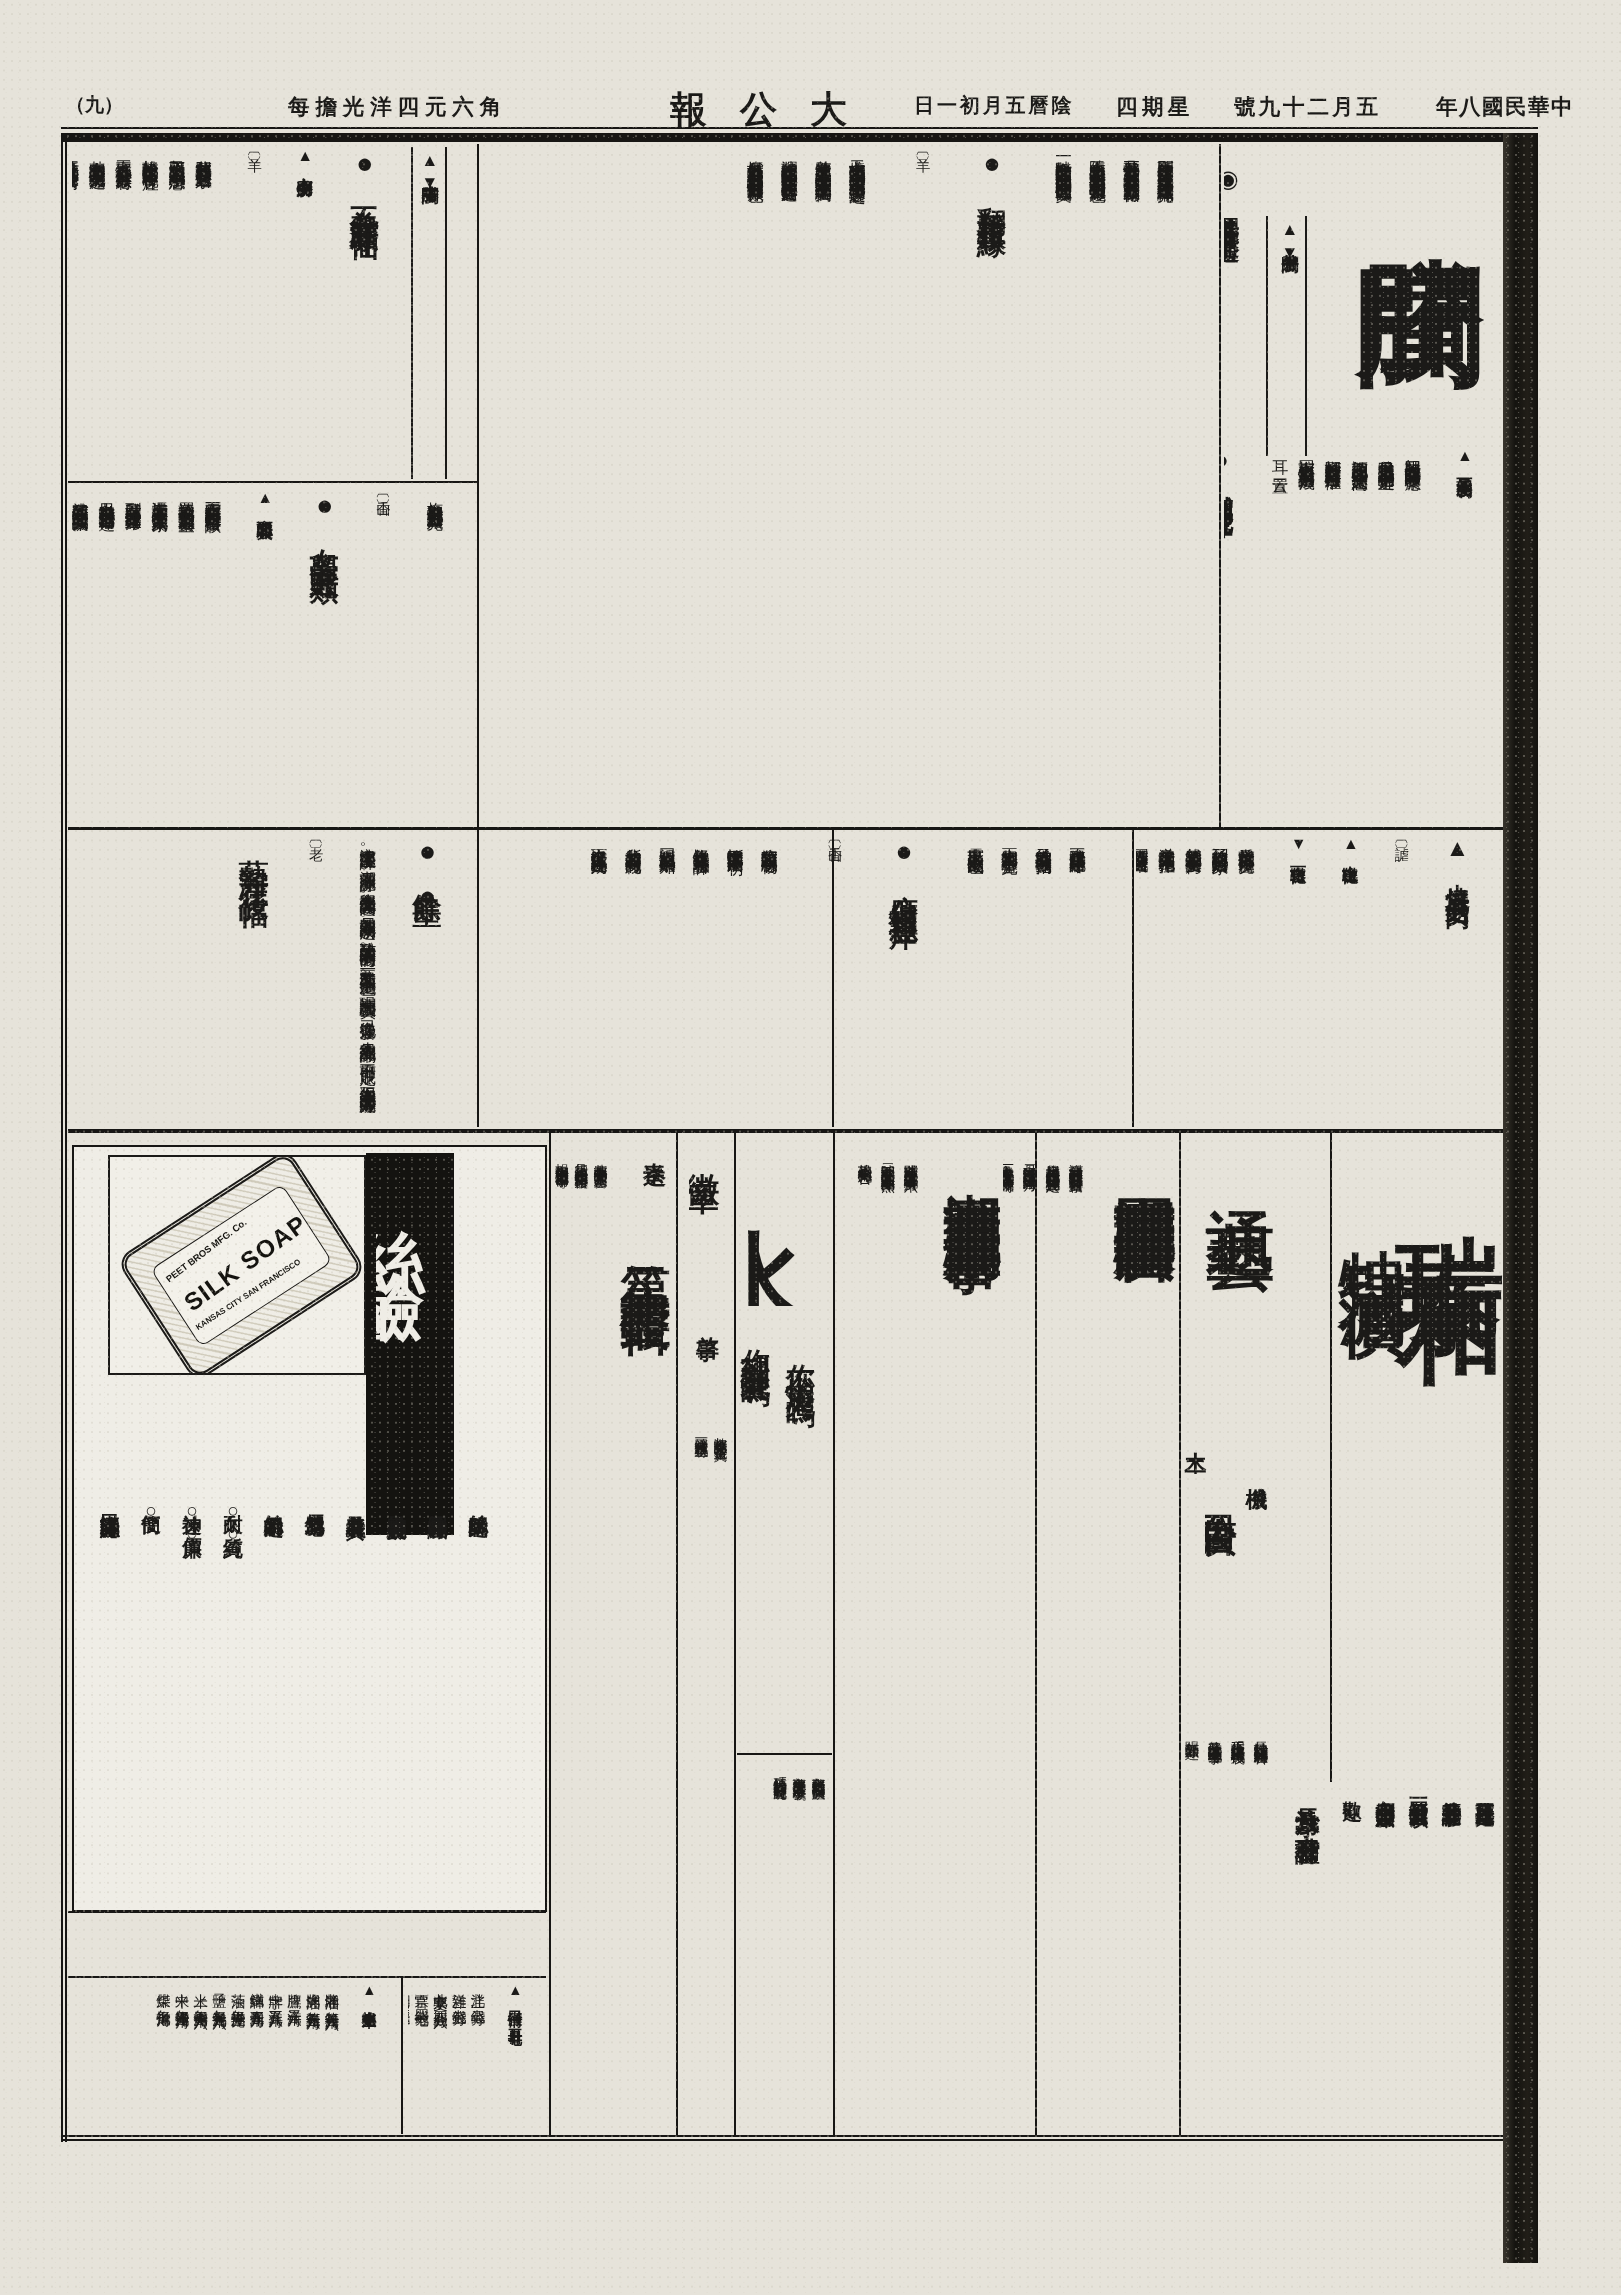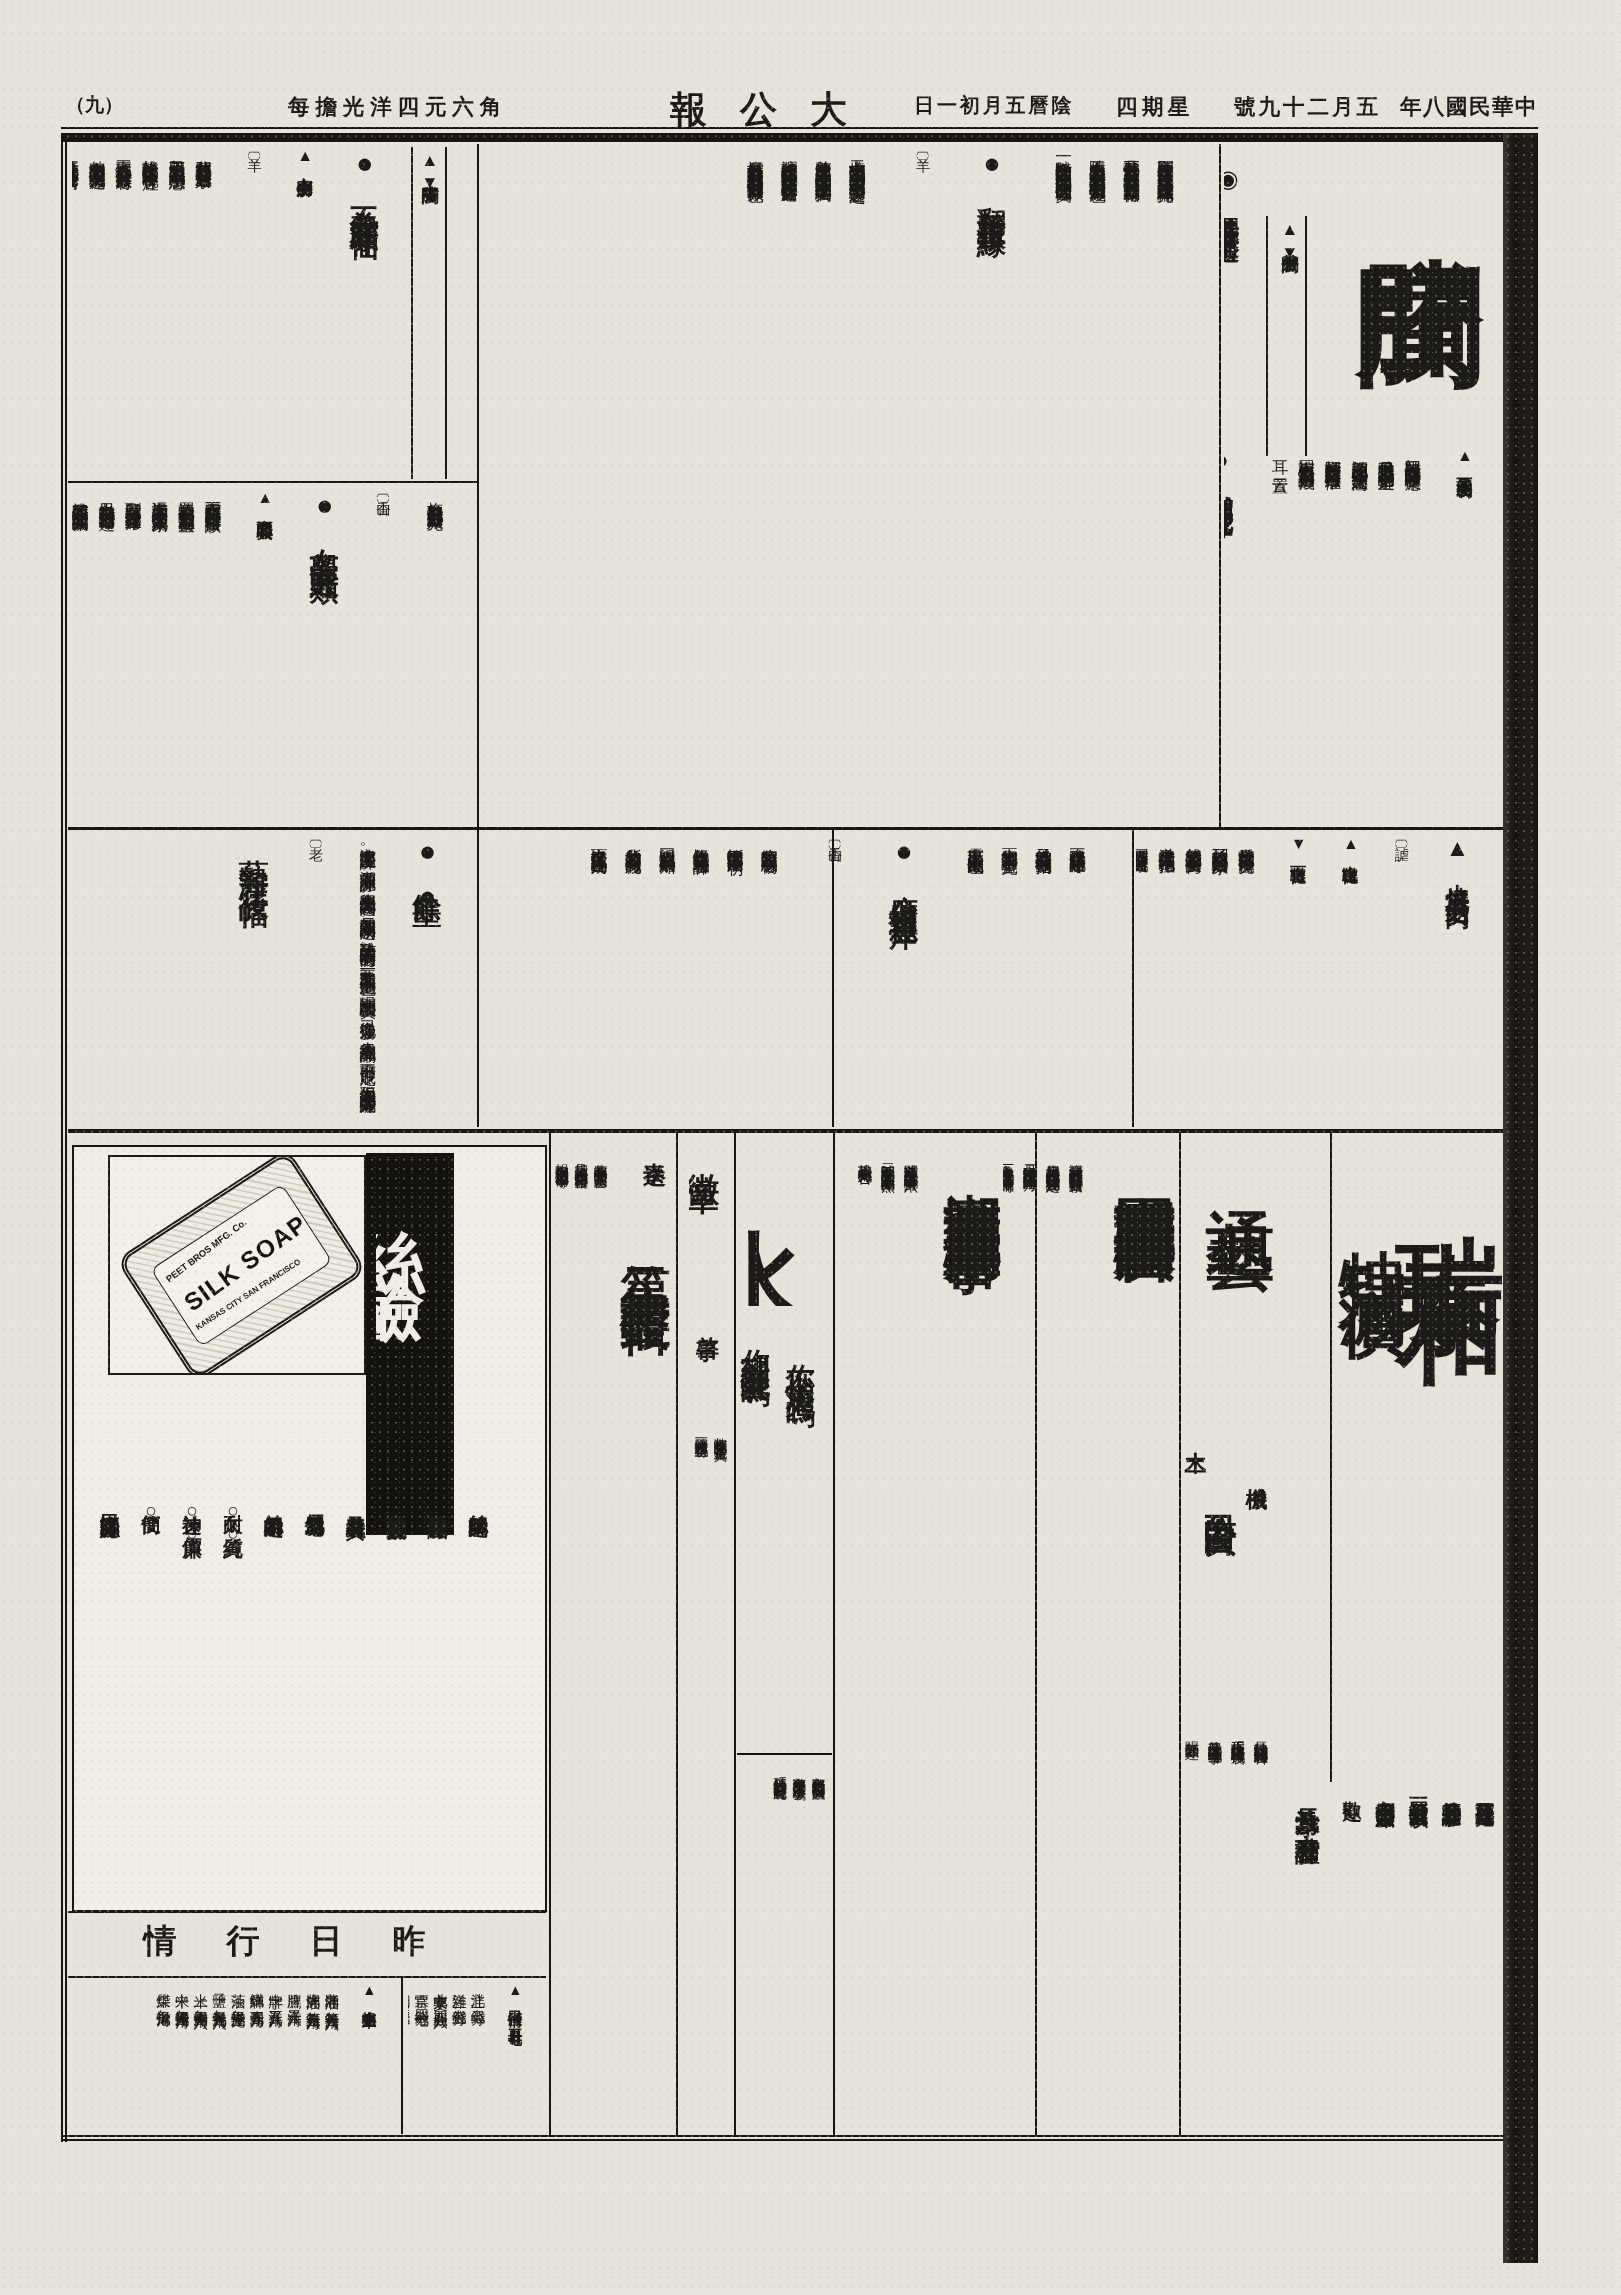--- a/index.html
+++ b/index.html
@@ -45,21 +45,21 @@
 <body>
 
 <div id="page">
 
   <div class="mh" style="left:66px;font-size:19px;">（九）</div>
   <div class="mh" style="left:288px;font-size:21.6px;letter-spacing:5.8px;">每擔光洋四元六角</div>
   <div class="mh" style="left:914px;font-size:20px;letter-spacing:2.9px;">日一初月五曆陰</div>
   <div class="mh" style="left:670px;top:85px;font-size:37px;letter-spacing:33px;">報公大</div>
   <div class="mh" style="left:1116px;font-size:21.6px;letter-spacing:4.3px;">四期星</div>
   <div class="mh" style="left:1234px;font-size:21.6px;letter-spacing:2.9px;">號九十二月五</div>
-  <div class="mh" style="left:1400px;font-size:21.6px;letter-spacing:1.4px;">年八國民華中</div>
+  <div class="mh" style="left:1436px;font-size:21.6px;letter-spacing:1.4px;">年八國民華中</div>
 
   <div class="rule" style="left:61px;top:127px;width:1477px;height:2.2px;"></div>
   <div class="rule" style="left:61px;top:133px;width:1477px;height:9.4px;"></div>
   <div class="frameleft abs" style="left:61px;top:142px;height:2000px;"></div>
   <div class="framebottom abs" style="left:61px;top:2135px;width:1477px;"></div>
   <div class="blackband" style="left:1503px;top:133px;width:35px;height:2130px;"></div>
 
   <div class="rule" style="left:68px;top:481px;width:409px;height:2.2px;"></div>
   <div class="rule" style="left:68px;top:827px;width:1435px;height:2.9px;"></div>
   <div class="rule" style="left:68px;top:1129px;width:1435px;height:4.3px;"></div>
@@ -250,21 +250,20 @@
 維物中最純美者絲鹼
 之名義乃所以表示其
 優勝他肥皂
 絲鹼之功用
 耐久○質純○
 神速○價廉○
 簡便○
 漢口協隆洋行總理</div>
 
   <div class="rule" style="left:68px;top:1911px;width:478px;height:2.2px;"></div>
-  <div class="abs" style="left:86px;top:1919px;width:447px;height:53px;font-size:33px;font-weight:bold;text-align:center;letter-spacing:50px;">情行日昨</div>
   <div class="rule" style="left:68px;top:1976px;width:478px;height:2.2px;"></div>
   <div class="rule" style="left:401px;top:1978px;width:2.2px;height:156px;"></div>
   <div class="v body20" style="left:408px;top:1982px;width:135px;height:148px;line-height:1.3;">
     <span class="b" style="font-weight:bold;">▲漢口行情　五月廿七日</span>
     <span class="b">北洋　七錢一分二
 雜洋　七錢一分三
 北京中交票　四錢五分八
 官票　四錢七分七
 單銅元　五錢零五
 雙銅元　四錢七分七

